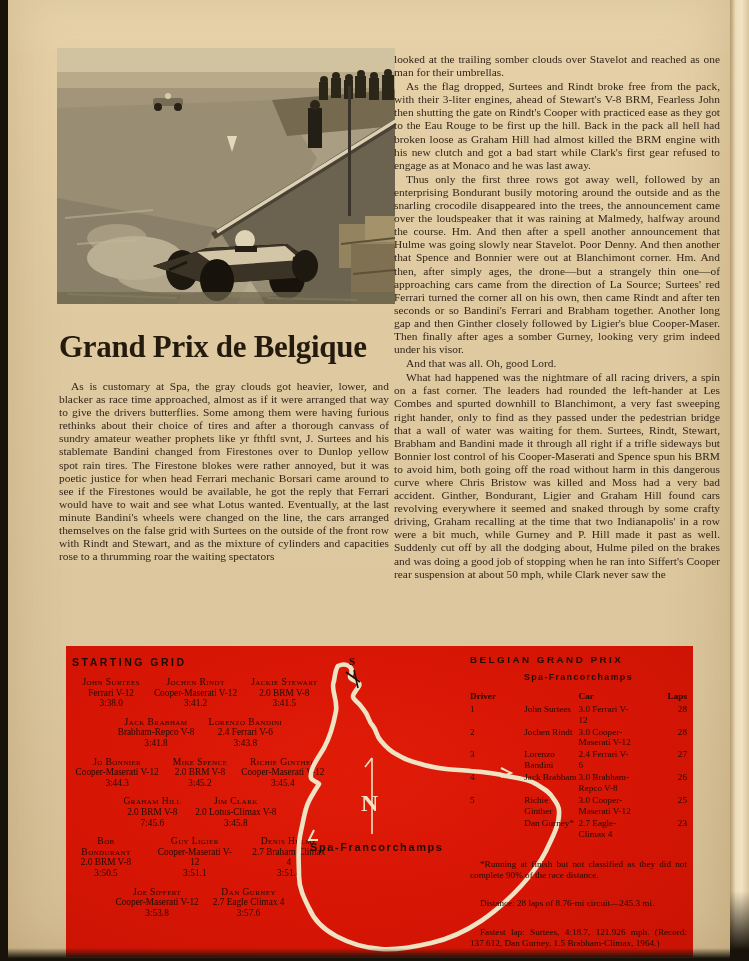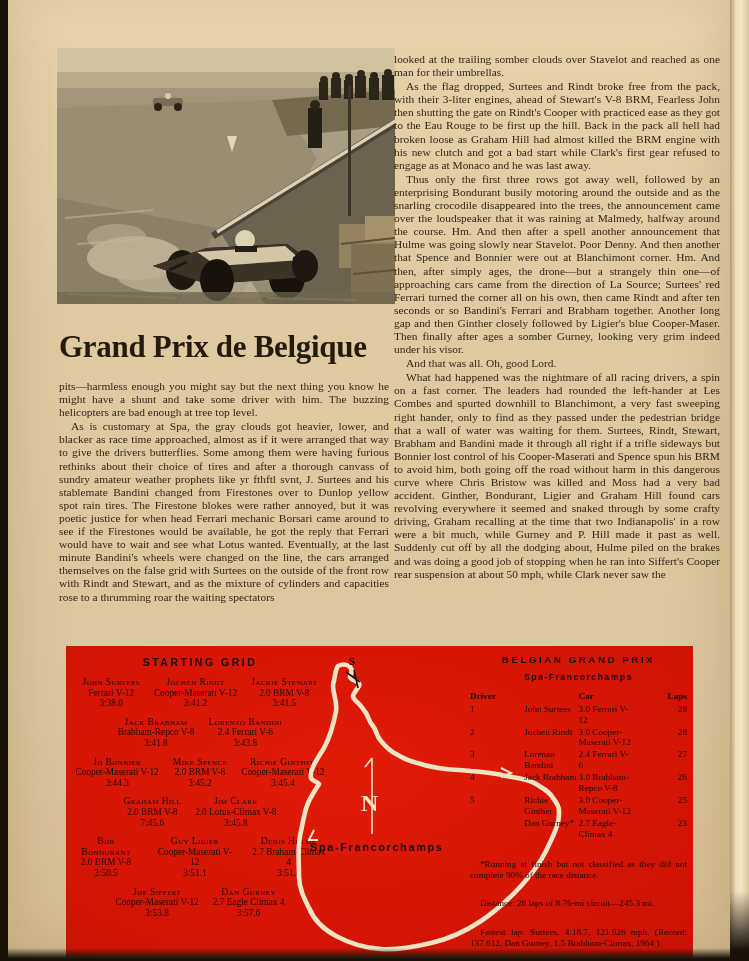--- a/index.html
+++ b/index.html
@@ -51,33 +51,33 @@
   
   .panel{
     position:absolute;left:58px;top:646px;width:627px;height:311px;
     background:radial-gradient(ellipse at 45% 40%, #e01c08 0%, #d71505 55%, #c81304 100%);
     color:#1e0c04;
   }
   .panel .sans{font-family:"Liberation Sans", sans-serif;}
 
   .grid-block{position:absolute;left:6px;top:10px;width:256px;}
   .grid-title{
-    text-align:center;font-family:"Liberation Sans", sans-serif;
+    font-family:"Liberation Sans", sans-serif;
     font-weight:bold;font-size:10.5px;letter-spacing:2.5px;margin-bottom:9px;
   }
   .grid-row{display:flex;justify-content:center;gap:14px;margin-bottom:8px;}
   .grid-cell{max-width:98px;text-align:center;font-size:9.3px;line-height:10.6px;}
   .g-name{font-variant:small-caps;letter-spacing:.4px;font-size:9.6px;}
   .g-car{}
   .g-time{}
 
   .map-svg{position:absolute;left:200px;top:2px;width:330px;height:307px;}
 
   .results-block{position:absolute;left:404px;top:9px;width:217px;font-size:9.2px;line-height:10.9px;}
-  .results-title{text-align:center;font-weight:bold;font-size:9.8px;letter-spacing:2.5px;margin-bottom:6px;}
+  .results-title{text-align:left;font-weight:bold;font-size:9.8px;letter-spacing:2.5px;margin-bottom:6px;}
   .results-subtitle{text-align:center;font-weight:bold;font-size:8.8px;letter-spacing:1.4px;margin-bottom:8px;}
   table.results{border-collapse:collapse;width:100%;table-layout:fixed;}
   table.results th{font-weight:bold;text-align:left;padding:0 0 2px 0;font-size:9.2px;}
   table.results th.laps, table.results td.laps{text-align:right;}
   table.results td{padding:0 0 1px 0;vertical-align:top;}
   td.pos{width:11px;} td.driver{width:82px;} td.car{width:104px;} td.laps{width:16px;}
   .footnote,.stat{margin-top:18px;text-indent:10px;text-align:justify;}
 </style>
 </head>
 <body>
@@ -168,21 +168,20 @@
         <line x1="210" y1="250" x2="300" y2="252"></line>
       </g>
       <rect x="0" y="244" width="338" height="12" fill="#6f664f" opacity="0.7"></rect>
     </svg>
   </div>
 
 
   <div class="headline">Grand Prix de Belgique</div>
 
   <div class="col col-left">
-    <p class="noindent">pits—harmless enough you might say but the next thing you know he might have a shunt and take some driver with him. The buzzing helicopters are bad enough at tree top level.</p>
     <p>As is customary at Spa, the gray clouds got heavier, lower, and blacker as race time approached, almost as if it were arranged that way to give the drivers butterflies. Some among them were having furious rethinks about their choice of tires and after a thorough canvass of sundry amateur weather prophets like yr fthftl svnt, J. Surtees and his stablemate Bandini changed from Firestones over to Dunlop yellow spot rain tires. The Firestone blokes were rather annoyed, but it was poetic justice for when head Ferrari mechanic Borsari came around to see if the Firestones would be available, he got the reply that Ferrari would have to wait and see what Lotus wanted. Eventually, at the last minute Bandini's wheels were changed on the line, the cars arranged themselves on the false grid with Surtees on the outside of the front row with Rindt and Stewart, and as the mixture of cylinders and capacities rose to a thrumming roar the waiting spectators</p>
   </div>
 
   <div class="col col-right">
     <p class="noindent">looked at the trailing somber clouds over Stavelot and reached as one man for their umbrellas.</p>
     <p>As the flag dropped, Surtees and Rindt broke free from the pack, with their 3-liter engines, ahead of Stewart's V-8 BRM, Fearless John then shutting the gate on Rindt's Cooper with practiced ease as they got to the Eau Rouge to be first up the hill. Back in the pack all hell had broken loose as Graham Hill had almost killed the BRM engine with his new clutch and got a bad start while Clark's first gear refused to engage as at Monaco and he was last away.</p>
     <p>Thus only the first three rows got away well, followed by an enterprising Bondurant busily motoring around the outside and as the snarling crocodile disappeared into the trees, the announcement came over the loudspeaker that it was raining at Malmedy, halfway around the course. Hm. And then after a spell another announcement that Hulme was going slowly near Stavelot. Poor Denny. And then another that Spence and Bonnier were out at Blanchimont corner. Hm. And then, after simply ages, the drone—but a strangely thin one—of approaching cars came from the direction of La Source; Surtees' red Ferrari turned the corner all on his own, then came Rindt and after ten seconds or so Bandini's Ferrari and Brabham together. Another long gap and then Ginther closely followed by Ligier's blue Cooper-Maser. Then finally after ages a somber Gurney, looking very grim indeed under his visor.</p>
     <p>And that was all. Oh, good Lord.</p>
     <p>What had happened was the nightmare of all racing drivers, a spin on a fast corner. The leaders had rounded the left-hander at Les Combes and spurted downhill to Blanchimont, a very fast sweeping right hander, only to find as they passed under the pedestrian bridge that a wall of water was waiting for them. Surtees, Rindt, Stewart, Brabham and Bandini made it through all right if a trifle sideways but Bonnier lost control of his Cooper-Maserati and Spence spun his BRM to avoid him, both going off the road without harm in this dangerous curve where Chris Bristow was killed and Moss had a very bad accident. Ginther, Bondurant, Ligier and Graham Hill found cars revolving everywhere it seemed and snaked through by some crafty driving, Graham recalling at the time that two Indianapolis' in a row were a bit much, while Gurney and P. Hill made it past as well. Suddenly cut off by all the dodging about, Hulme piled on the brakes and was doing a good job of stopping when he ran into Siffert's Cooper rear suspension at about 50 mph, while Clark never saw the</p>
   </div>

